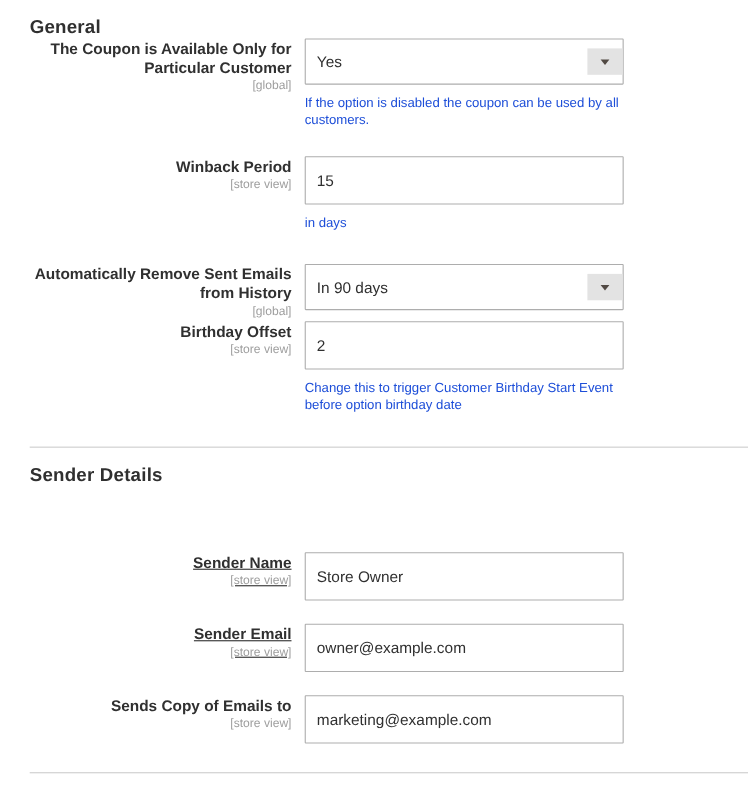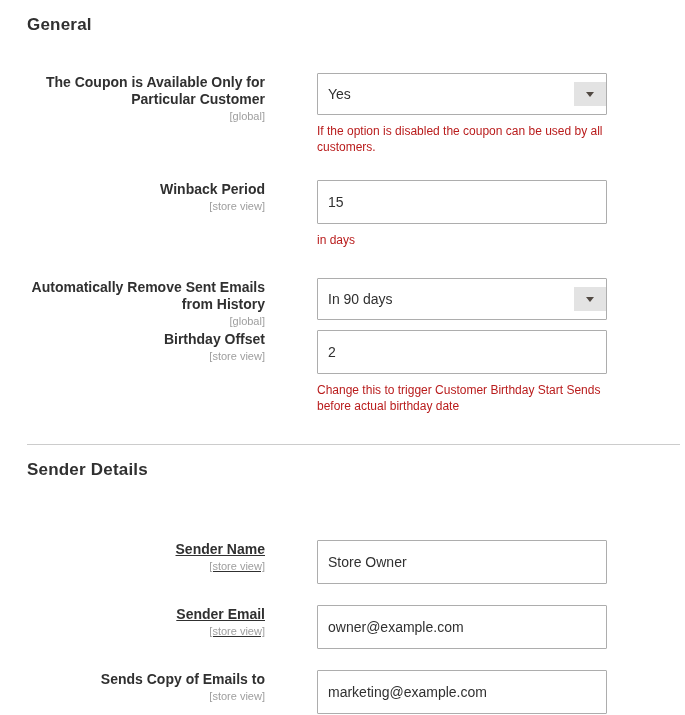--- a/index.html
+++ b/index.html
@@ -14,25 +14,25 @@
   .section { }
   .section.bordered { border-top:1px solid #cccccc; }
   .section-general { padding-bottom:30px; }
   .section-sender { padding-top:14px; padding-bottom:26px; }
   .section-import { padding-top:18px; }
 
   .section-title {
     font-size:17px; line-height:21px; font-weight:600; color:#303030;
     letter-spacing:.2px;
   }
-  .section-general .section-title { margin-bottom:38px; }
+  .section-general .section-title { }
   .section-sender  .section-title { margin-bottom:60px; }
   .section-import  .section-title { margin-bottom:36px; }
 
-  .field { display:flex; align-items:flex-start;gap:40px; }
+  .field { display:flex; align-items:flex-start; }
   .mb25 { margin-bottom:25px; }
   .mb30 { margin-bottom:30px; }
   .mb21 { margin-bottom:21px;text-decoration:underline; }
   .mb2  { margin-bottom:2px; }
 
   .label-col {
     width:238px; margin-right:12px; flex-shrink:0;
     text-align:right; padding-top:1px;
   }
   .field-label {
@@ -69,21 +69,21 @@
   }
   .caret-down {
     width:0; height:0;
     border-left:4px solid transparent;
     border-right:4px solid transparent;
     border-top:5px solid #514943;
   }
 
   .field-comment {
     margin-top:8px; max-width:300px;
-    font-size:12px; line-height:16px; color:#b91c1c;
+    font-size:12px; line-height:16px; color:#1d4ed8;
   }
 
   .file-row { display:flex; align-items:center; height:24px; }
   .browse-btn {
     font-family:inherit; font-size:13px; color:#15141a;
     background:#e9e9ed; border:1px solid #8f8f9d; border-radius:2px;
     padding:2px 10px; height:21px; line-height:15px; cursor:pointer;
   }
   .file-status { margin-left:13px; font-size:15px; color:#15141a; }
 </style>
@@ -137,21 +137,21 @@
       </div>
     </div>
 
     <div class="field">
       <div class="label-col">
         <label class="field-label">Birthday Offset</label>
         <span class="scope-note">[store view]</span>
       </div>
       <div class="control-col">
         <input type="text" class="text-input" value="2" style="">
-        <p class="field-comment">Change this to trigger Customer Birthday Start Sends before actual birthday date</p>
+        <p class="field-comment">Change this to trigger Customer Birthday Start Event before option birthday date</p>
       </div>
     </div>
   </section>
 
   <section class="section bordered section-sender">
     <h2 class="section-title">Sender Details</h2>
 
     <div class="field mb21">
       <div class="label-col">
         <label class="field-label">Sender Name</label>

